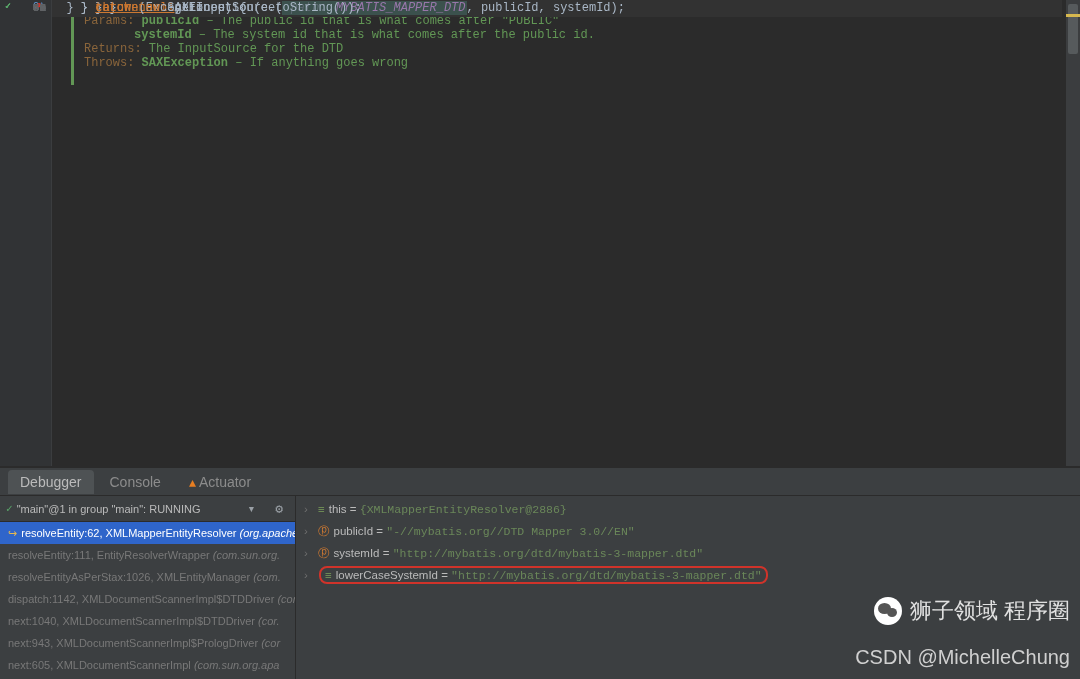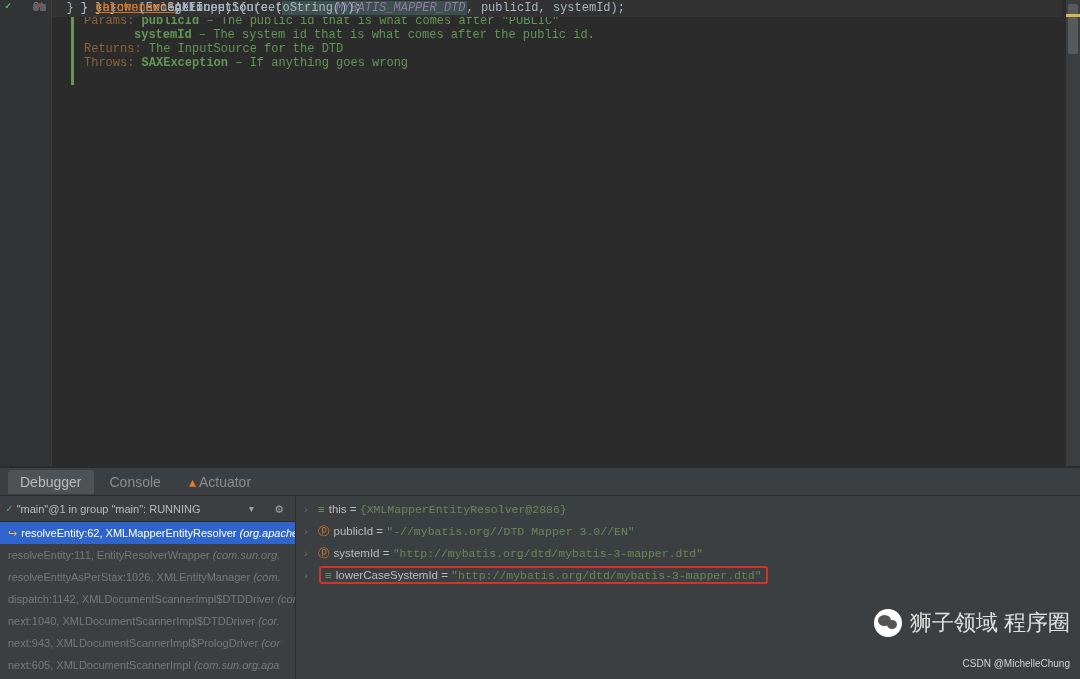--- a/index.html
+++ b/index.html
@@ -14,21 +14,21 @@
 .cline.hl{background:#214870}
 .tok-kw{color:#cc7832}
 .tok-type{color:#a9b7c6}
 .tok-fld{color:#9876aa;font-style:italic}
 .tok-str{color:#6a8759}
 .tok-id{color:#a9b7c6}
 .tok-gray{color:#606366;font-style:italic}
 .tok-anno{color:#bbb529}
 .hint{color:#5e6a72;font-style:italic}
 .hlbox{background:#3b514d;padding:0 1px}
-.redbox{border:2px solid #d0332a;border-radius:3px;padding:0 2px;margin:0 1px}
+.redbox{border:2px solid #d0332a;border-radius:8px;padding:0 2px;margin:0 1px}
 .javadoc{position:absolute;left:19px;border-left:3px solid #629755;padding-left:10px;color:#629755}
 .javadoc .b{color:#629755;font-weight:bold}
 .javadoc .p{color:#8a653b}
 .rm{position:absolute;top:3px;right:40px;color:#606366;font-size:11px}
 .rm-icons{position:absolute;top:2px;right:6px;color:#606366;font-size:13px}
 .scrollbar-v{position:absolute;top:0;right:0;width:14px;height:100%;background:#3b3d3f}
 .scrollbar-thumb{position:absolute;left:2px;width:10px;background:#565a5c;border-radius:2px}
 .bottom{position:absolute;bottom:0;left:0;right:0;height:213px;background:#3c3f41;border-top:2px solid #2b2b2b}
 .tabs{position:absolute;top:0;left:0;right:0;height:28px;background:#3c3f41;border-bottom:1px solid #2b2b2b;display:flex;align-items:center;padding-left:8px;gap:4px}
 .tab{padding:4px 12px;color:#8c8c8c;font-size:14px;font-family:'Segoe UI',sans-serif;border-radius:4px 4px 0 0}
@@ -46,21 +46,21 @@
 .frow .pkg{font-style:italic}
 .vars{flex:1;background:#3c3f41;overflow:hidden;padding-top:2px}
 .vrow{height:22px;line-height:22px;padding-left:8px;font-size:11.5px;color:#bbb;white-space:nowrap;font-family:'Segoe UI',sans-serif}
 .vrow .arr{color:#6e6e6e;margin-right:6px;display:inline-block;width:8px}
 .vrow .vic{margin-right:4px}
 .vrow .ic-this{color:#7ba05b}
 .vrow .ic-p{color:#cc7832}
 .vrow .val{color:#6a8759;font-family:Liberation Mono, monospace}
 .watermark{position:absolute;bottom:10px;right:10px;text-align:right;color:#e0e0e0;font-family:'Microsoft YaHei',sans-serif;pointer-events:none}
 .wm-top{font-size:22px;display:flex;align-items:center;justify-content:flex-end;gap:8px;margin-bottom:20px}
-.wm-bot{font-size:10px;color:#d0d0d0}
+.wm-bot{font-size:20px;color:#d0d0d0}
 .wechat{display:inline-block;width:28px;height:28px;background:#fff;border-radius:50%;position:relative}
 .wechat::before{content:"";position:absolute;width:13px;height:11px;background:#555;border-radius:50%;top:6px;left:4px}
 .wechat::after{content:"";position:absolute;width:10px;height:9px;background:#555;border-radius:50%;top:11px;left:13px}
 </style>
 </head>
 <body>
 
 <div class="top-editor">
   <div class="rm">Reader Mode</div>
   <div class="rm-icons">⦸ ✓</div>

